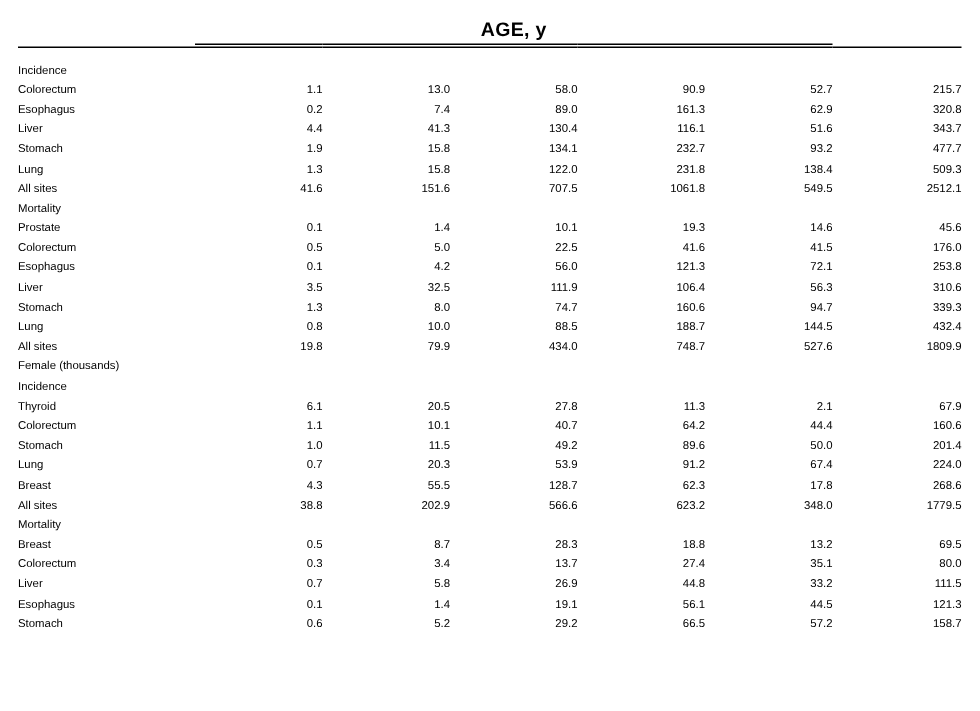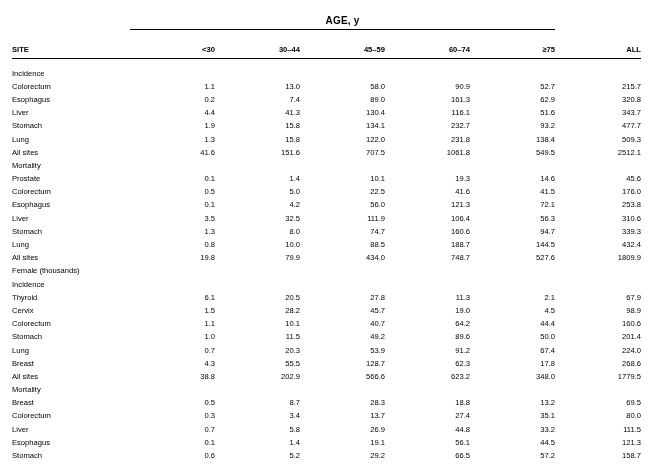--- a/index.html
+++ b/index.html
@@ -36,21 +36,21 @@
   
   col.c-site { width: 118px; }
   col.c-num  { width: 85px; }
   col.c-all  { width: 86px; }
 
   
   tr.age-head td {
     height: 16px;
     text-align: center;
     font-weight: bold;
-    font-size: 10px;
+    font-size: 13px;
     letter-spacing: 0.2px;
     padding-bottom: 2px;
   }
   tr.age-rule td.rule {
     border-bottom: 1.1px solid #000;
     height: 1px;
     font-size: 0;
     line-height: 0;
   }
   tr.col-head td {
@@ -107,29 +107,20 @@
       <tr class="age-head">
         <td></td>
         <td colspan="5">AGE, y</td>
         <td></td>
       </tr>
       <tr class="age-rule">
         <td></td>
         <td class="rule" colspan="5"></td>
         <td></td>
       </tr>
-      <tr class="col-head">
-        <td class="site-head">SITE</td>
-        <td class="hdr-pad">&lt;30</td>
-        <td class="hdr-pad">30–44</td>
-        <td class="hdr-pad">45–59</td>
-        <td class="hdr-pad">60–74</td>
-        <td class="hdr-pad">≥75</td>
-        <td class="hdr-pad">ALL</td>
-      </tr>
       <tr class="head-rule">
         <td colspan="7"></td>
       </tr>
     </thead>
     <tbody id="tbody">
         <tr class="spacer">
           <td colspan="7"></td>
         </tr>
         <tr class="data">
           <td class="site indent2">Incidence</td>
@@ -287,29 +278,20 @@
         <tr class="data">
           <td class="site indent3">Thyroid</td>
           <td class="num">6.1</td>
           <td class="num">20.5</td>
           <td class="num">27.8</td>
           <td class="num">11.3</td>
           <td class="num">2.1</td>
           <td class="num">67.9</td>
         </tr>
         <tr class="data">
-          <td class="site indent3">Cervix</td>
-          <td class="num">1.5</td>
-          <td class="num">28.2</td>
-          <td class="num">45.7</td>
-          <td class="num">19.0</td>
-          <td class="num">4.5</td>
-          <td class="num">98.9</td>
-        </tr>
-        <tr class="data">
           <td class="site indent3">Colorectum</td>
           <td class="num">1.1</td>
           <td class="num">10.1</td>
           <td class="num">40.7</td>
           <td class="num">64.2</td>
           <td class="num">44.4</td>
           <td class="num">160.6</td>
         </tr>
         <tr class="data">
           <td class="site indent3">Stomach</td>

